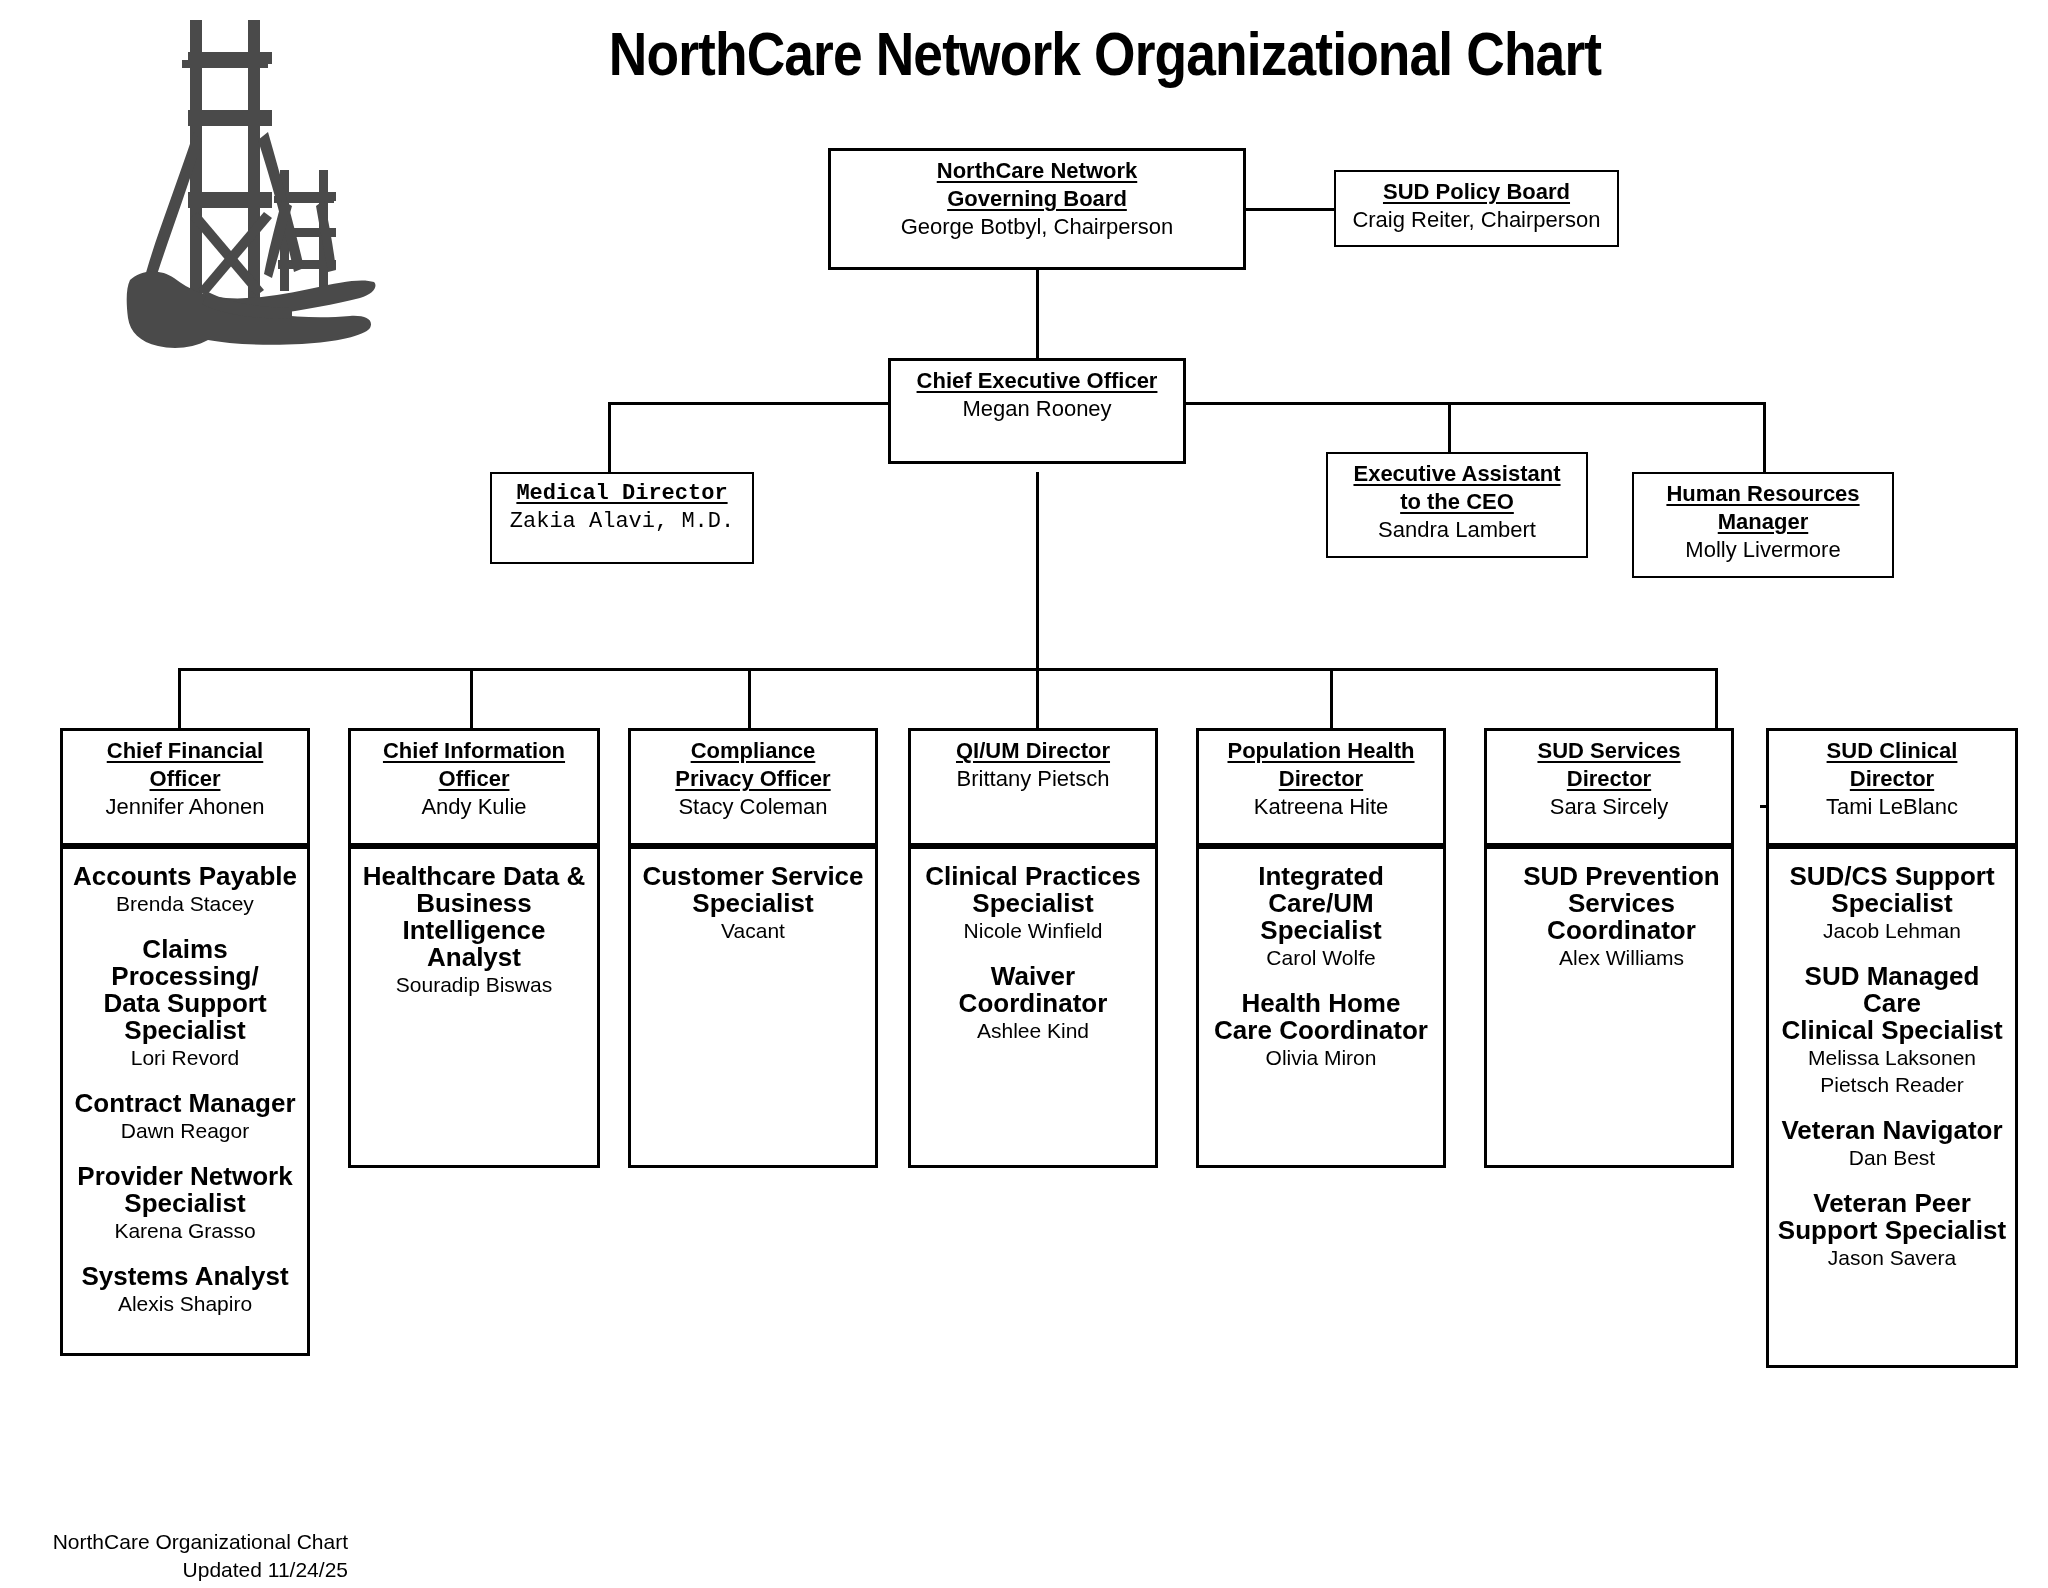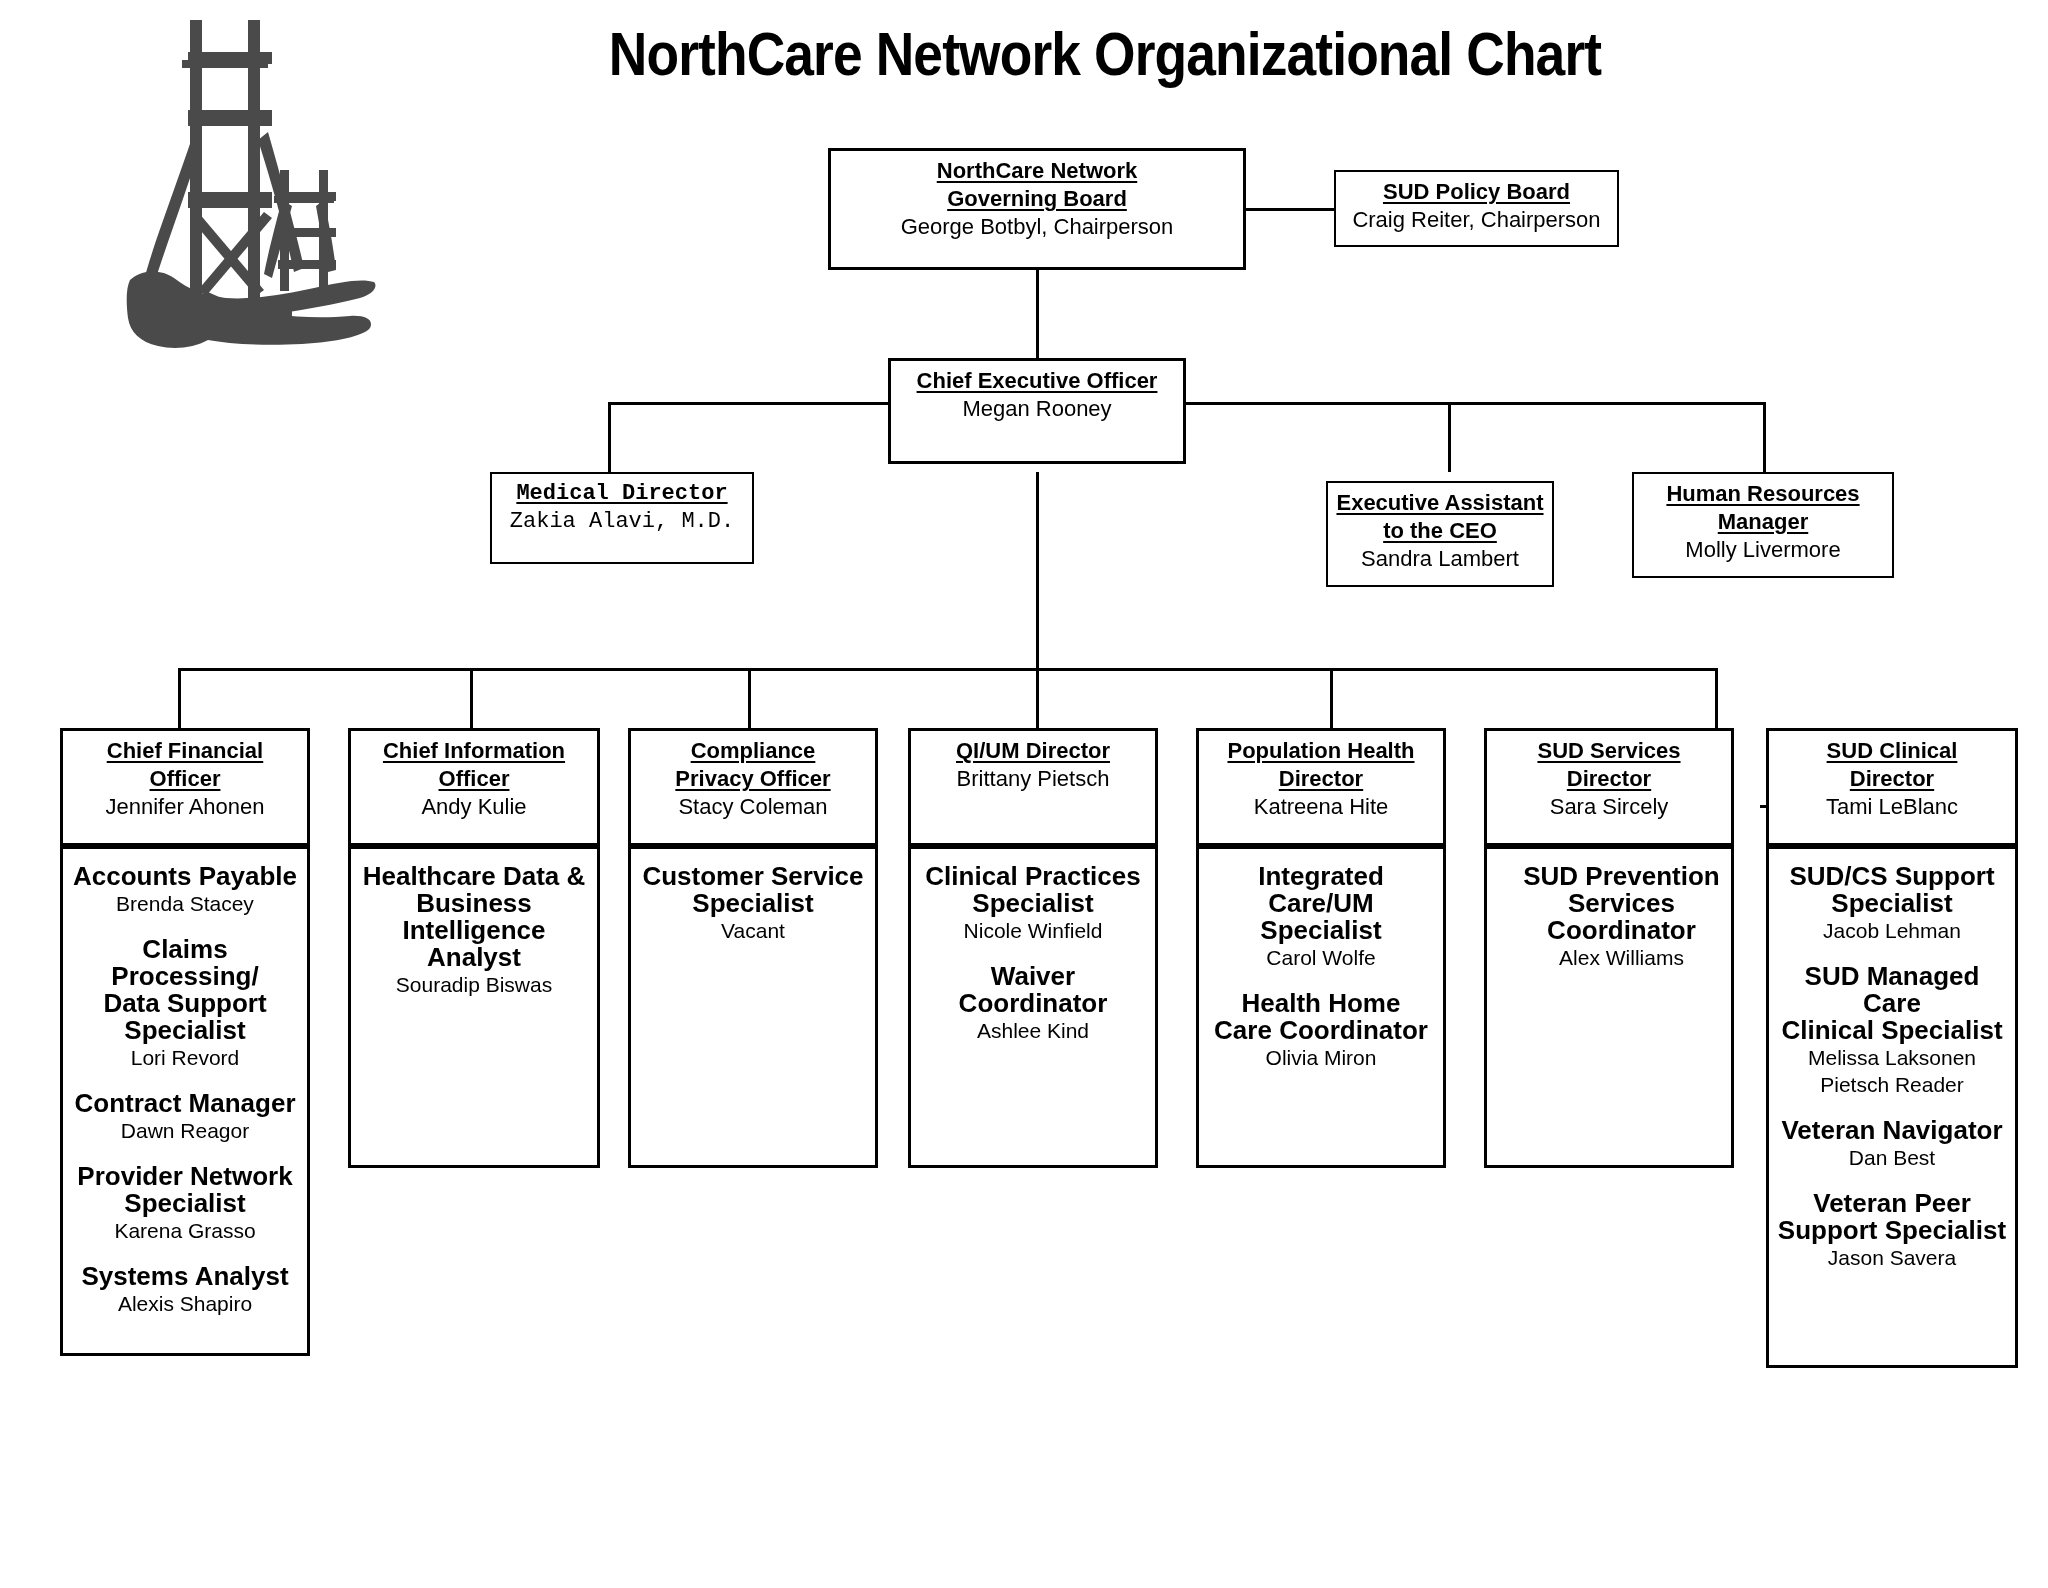--- a/index.html
+++ b/index.html
@@ -162,21 +162,21 @@
   <div class="box" style="left:888px; top:358px; width:298px; height:106px;">
     <div class="hdr">Chief Executive Officer</div>
     <div class="nm">Megan Rooney</div>
   </div>
 
   <div class="box thin" style="left:490px; top:472px; width:264px; height:92px;font-family:Liberation Mono, monospace;">
     <div class="hdr">Medical Director</div>
     <div class="nm">Zakia Alavi, M.D.</div>
   </div>
 
-  <div class="box thin" style="left:1326px; top:481px; width:228px; height:106px;">
+  <div class="box thin" style="left:1326px; top:452px; width:262px; height:106px;">
     <div class="hdr">Executive Assistant</div>
     <div class="hdr">to the CEO</div>
     <div class="nm">Sandra Lambert</div>
   </div>
 
   <div class="box thin" style="left:1632px; top:472px; width:262px; height:106px;">
     <div class="hdr">Human Resources</div>
     <div class="hdr">Manager</div>
     <div class="nm">Molly Livermore</div>
   </div>
@@ -303,14 +303,18 @@
           <div class="sub-name">Dan Best</div>
         </div>
         <div class="staff-group">
           <div class="sub-title">Veteran Peer</div>
           <div class="sub-title">Support Specialist</div>
           <div class="sub-name">Jason Savera</div>
         </div>
       </div>
     </div>
 
+  <div id="footer">
+    <div>NorthCare Organizational Chart</div>
+    <div>Updated  11/24/25</div>
+  </div>
 
 </div>
 
 </body></html>

